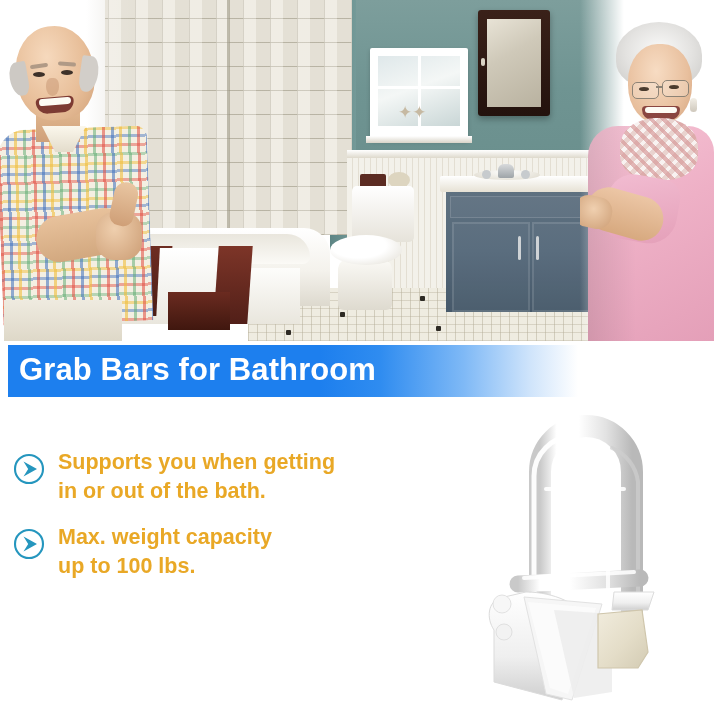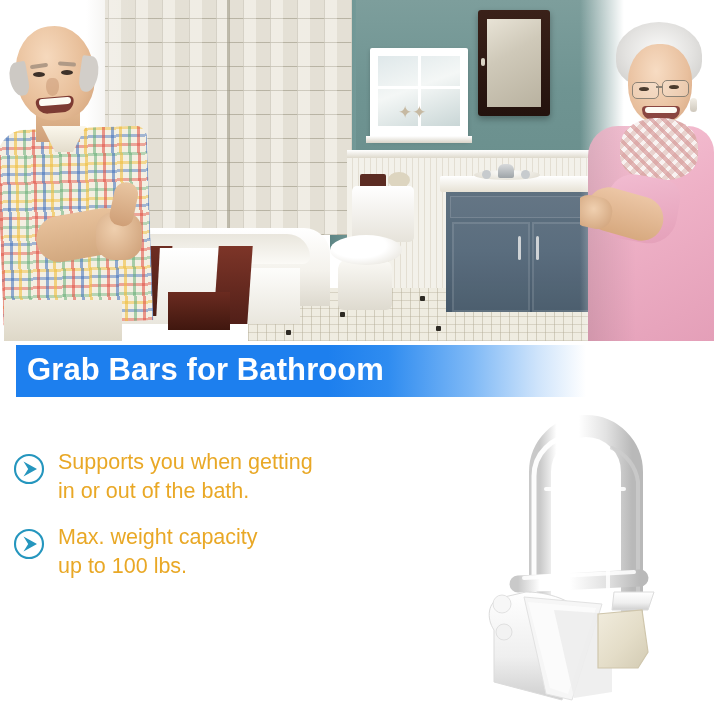--- a/index.html
+++ b/index.html
@@ -468,21 +468,21 @@
   .pr-sleeve {
     position:absolute; left:26px; top:176px; width:72px; height:66px;
     background: linear-gradient(160deg,#f2bdd2,#e49fb8);
     border-radius: 26px 18px 28px 18px;
     transform: rotate(10deg);
   }
 
   
   .banner {
     position: absolute;
-    left: 16px; top: 345px;
+    left: 8px; top: 345px;
     width: 600px; height: 52px;
     background: linear-gradient(90deg,
        #1d7fee 0%, #1d7fee 52%, #2f8cf0 62%,
        #7fb9f6 76%, #cfe4fb 87%, #ffffff 95%, #ffffff 100%);
   }
   .banner-title {
     position: absolute;
     left: 11px; top: 50%;
     transform: translateY(-52%);
     font-family: "Liberation Sans", sans-serif;
@@ -510,21 +510,21 @@
   .bullet-icon {
     position: absolute;
     left: 13px; top: 5px;
     width: 32px; height: 32px;
   }
   .bullet-text {
     position: absolute;
     left: 58px; top: 0px;
     font-family: "Liberation Sans", sans-serif;
     font-size: 21.5px;
-    font-weight: normal;
+    font-weight: bold;
     color: #e9a826;
     line-height: 29px;
     white-space: pre-line;
   }
 
   
   .product {
     position: absolute;
     left: 462px; top: 352px;
     width: 255px; height: 365px;

